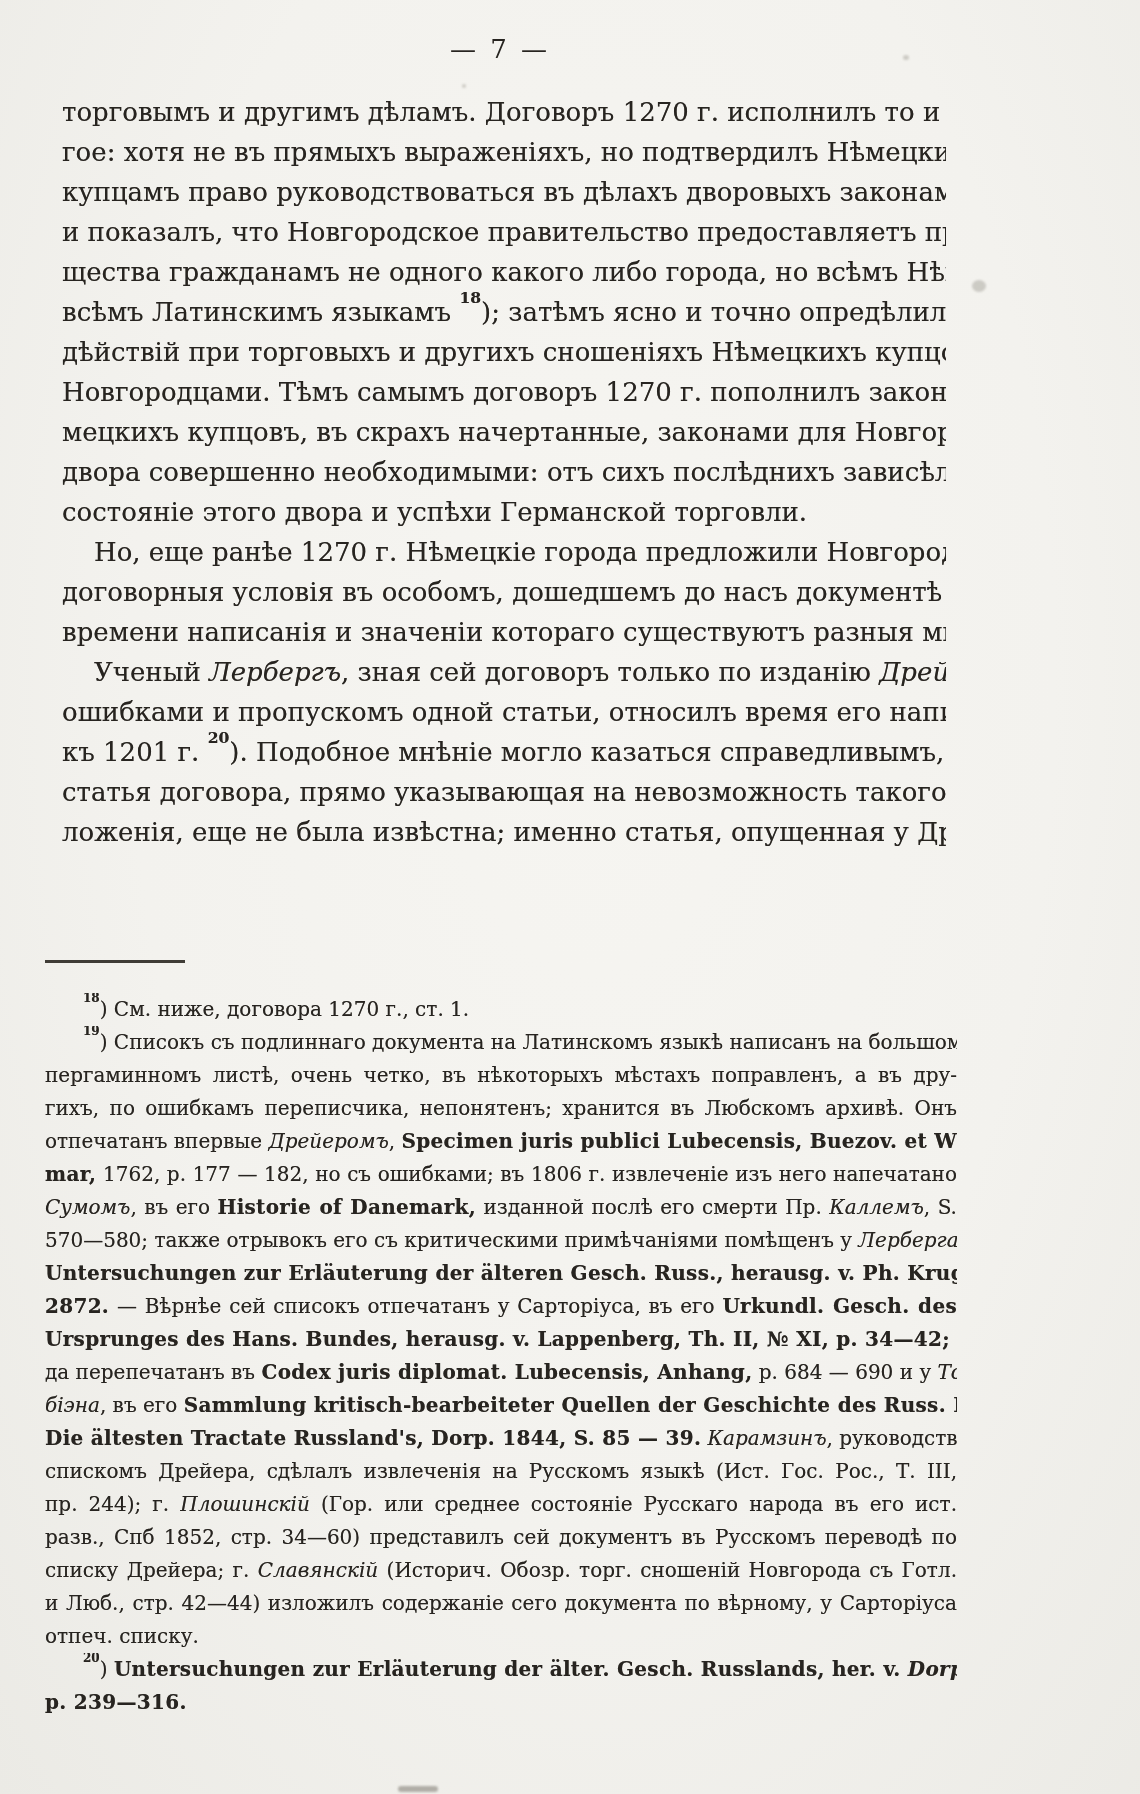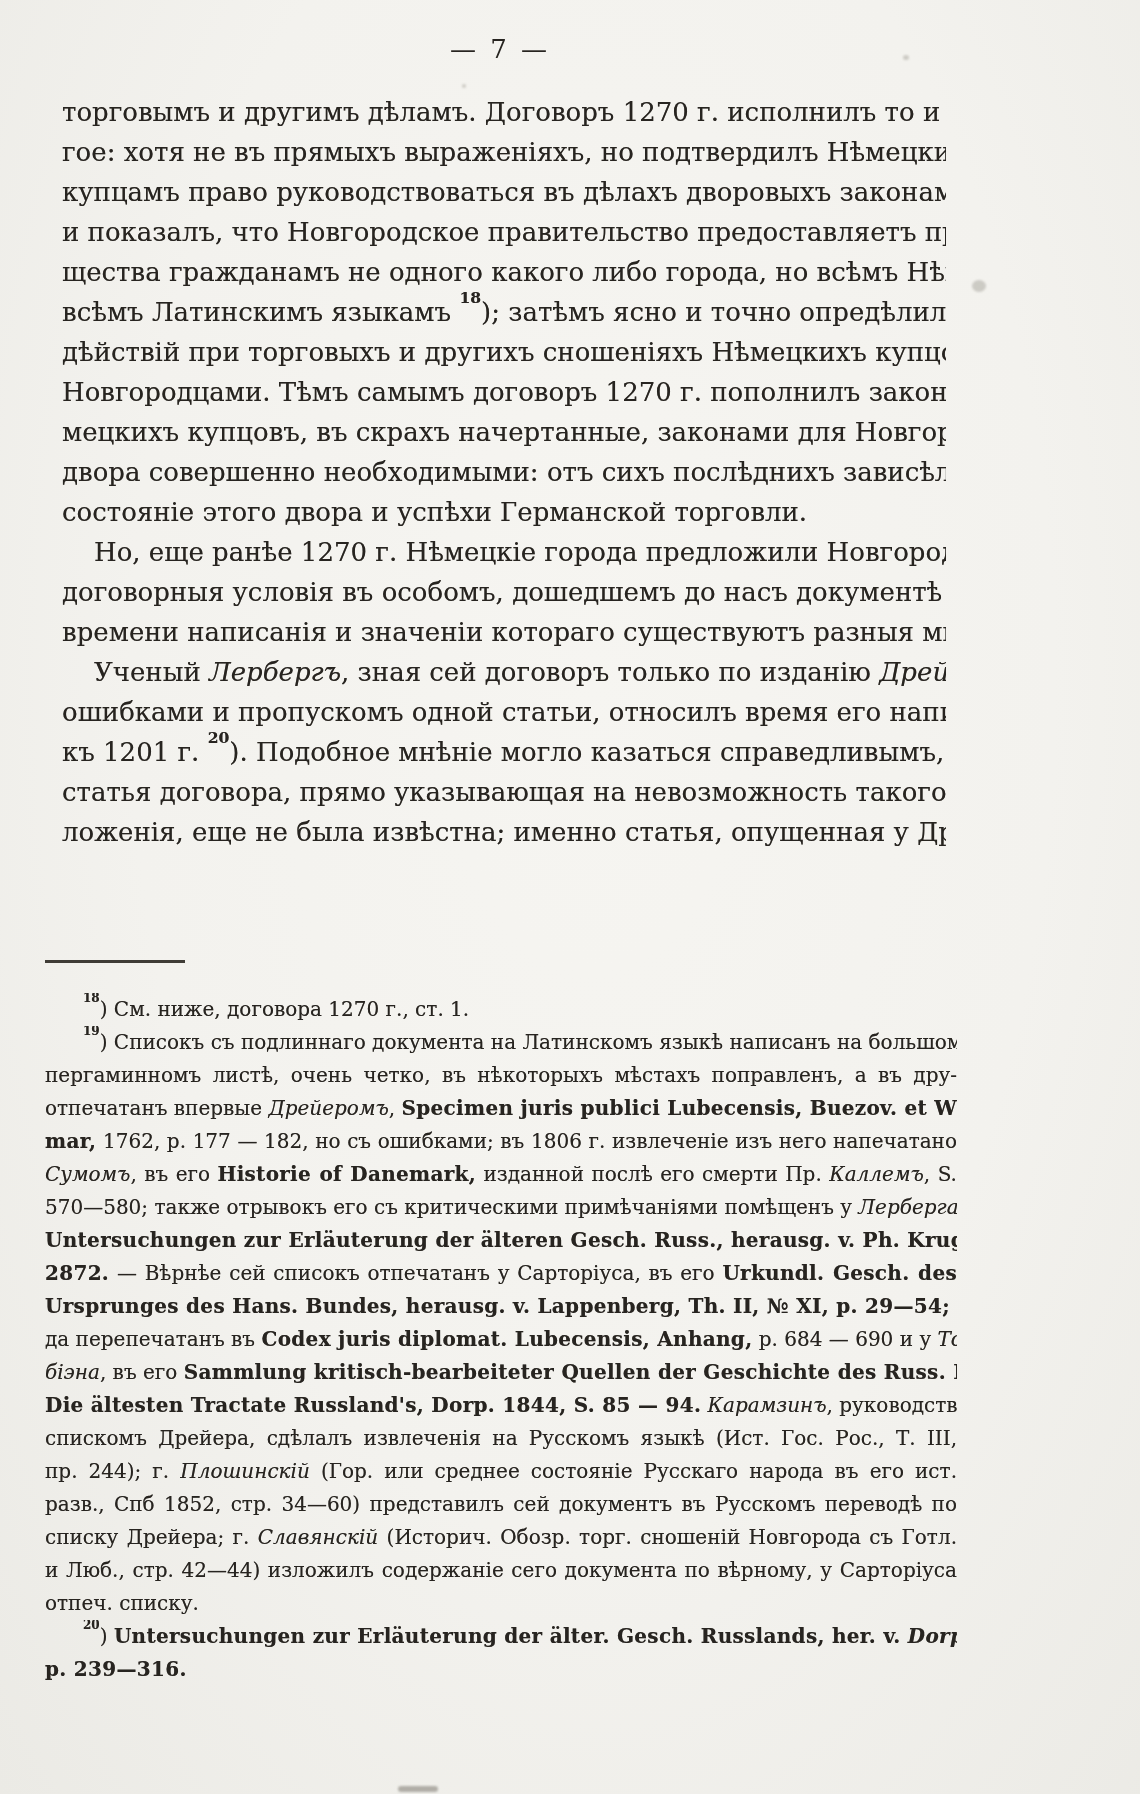--- a/index.html
+++ b/index.html
@@ -95,30 +95,31 @@
 
   <div class="footnote-rule"></div>
 
   <div class="footnotes">
       <div class="para">
         <div class="line ind last"><sup>18</sup>) См. ниже, договора 1270 г., ст. 1.</div>
       </div>
       <div class="para">
         <div class="line ind"><sup>19</sup>) Списокъ съ подлиннаго документа на Латинскомъ языкѣ написанъ на большомъ</div>
         <div class="line">пергаминномъ листѣ, очень четко, въ нѣкоторыхъ мѣстахъ поправленъ, а въ дру-</div>
+        <div class="line">гихъ, по ошибкамъ переписчика, непонятенъ; хранится въ Любскомъ архивѣ. Онъ</div>
         <div class="line">отпечатанъ впервые <i>Дрейеромъ</i>, <b>Specimen juris publici Lubecensis, Buezov. et Wis-</b></div>
         <div class="line"><b>mar,</b> 1762, p. 177 — 182, но съ ошибками; въ 1806 г. извлеченіе изъ него напечатано</div>
         <div class="line"><i>Сумомъ</i>, въ его <b>Historie of Danemark,</b> изданной послѣ его смерти Пр. <i>Каллемъ</i>, S.</div>
         <div class="line">570—580; также отрывокъ его съ критическими примѣчаніями помѣщенъ у <i>Лерберга</i>,</div>
         <div class="line"><b>Untersuchungen zur Erläuterung der älteren Gesch. Russ., herausg. v. Ph. Krug, Spb.,</b></div>
         <div class="line"><b>2872.</b> — Вѣрнѣе сей списокъ отпечатанъ у Сарторіуса, въ его <b>Urkundl. Gesch. des</b></div>
-        <div class="line"><b>Ursprunges des Hans. Bundes, herausg. v. Lappenberg, Th. II, № XI, p. 29—54;</b> отту-</div>
+        <div class="line"><b>Ursprunges des Hans. Bundes, herausg. v. Lappenberg, Th. II, № XI, p. 34—42;</b> отту-</div>
         <div class="line">да перепечатанъ въ <b>Codex juris diplomat. Lubecensis, Anhang,</b> p. 684 — 690 и у <i>То-</i></div>
         <div class="line"><i>біэна</i>, въ его <b>Sammlung kritisch-bearbeiteter Quellen der Geschichte des Russ. Rechtes,</b></div>
-        <div class="line"><b>Die ältesten Tractate Russland's, Dorp. 1844, S. 85 — 94.</b>  <i>Карамзинъ</i>, руководствуясь</div>
+        <div class="line"><b>Die ältesten Tractate Russland's, Dorp. 1844, S. 85 — 39.</b>  <i>Карамзинъ</i>, руководствуясь</div>
         <div class="line">спискомъ Дрейера, сдѣлалъ извлеченія на Русскомъ языкѣ (Ист. Гос. Рос., Т. III,</div>
         <div class="line">пр. 244); г. <i>Плошинскій</i> (Гор. или среднее состояніе Русскаго народа въ его ист.</div>
         <div class="line">разв., Спб 1852, стр. 34—60) представилъ сей документъ въ Русскомъ переводѣ по</div>
         <div class="line">списку Дрейера; г. <i>Славянскій</i> (Историч.  Обозр. торг. сношеній Новгорода съ Готл.</div>
         <div class="line">и Люб., стр. 42—44) изложилъ содержаніе сего документа по вѣрному, у Сарторіуса</div>
         <div class="line last">отпеч. списку.</div>
       </div>
       <div class="para">
         <div class="line ind"><sup>20</sup>) <b>Untersuchungen zur Erläuterung der älter. Gesch. Russlands, her. v. <i>Dorp</i>, 1816,</b></div>
         <div class="line last"><b>p. 239—316.</b></div>

